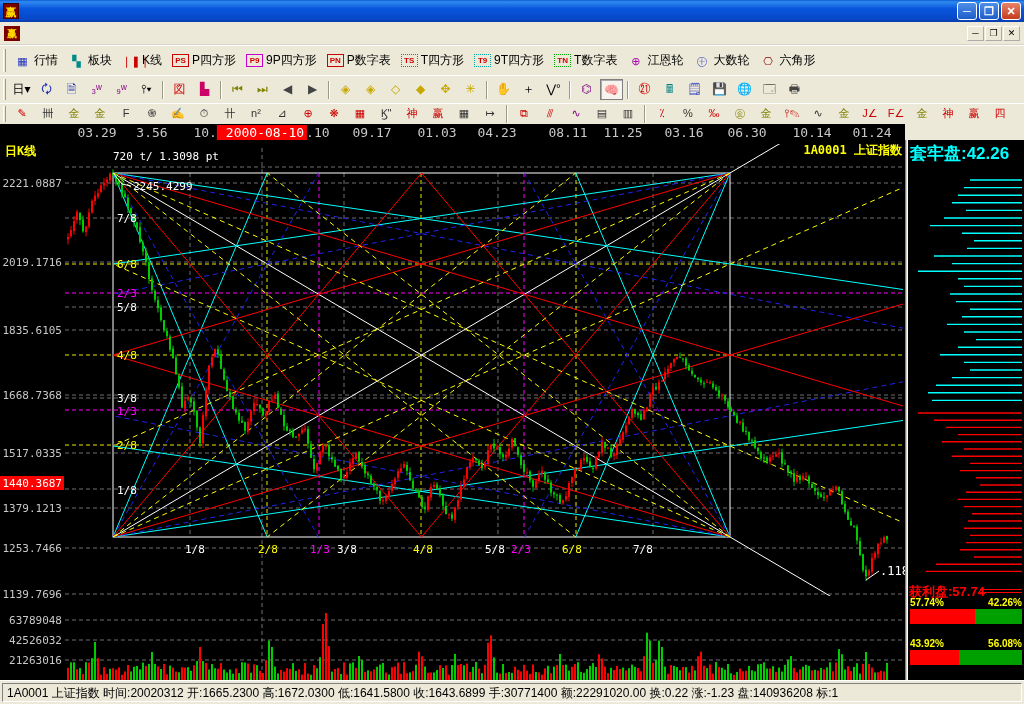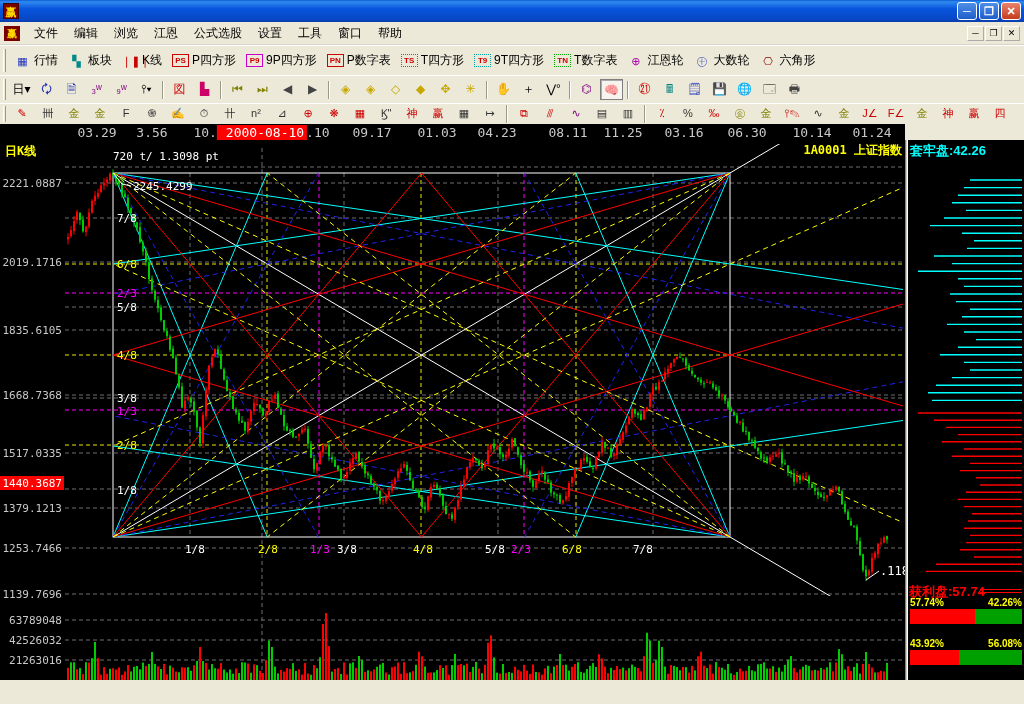--- a/index.html
+++ b/index.html
@@ -42,21 +42,21 @@
   #datestrip{position:absolute;left:0;top:124px;width:1024px;height:16px;background:#000;}
   #datestrip .d{position:absolute;top:1px;color:#C8C8C8;font-family:"DejaVu Sans Mono",monospace;
     font-size:13px;transform:translateX(-50%);}
   #datestrip .sel{background:#FF0000;color:#fff;padding:0 3px;}
   #datestrip .filler{position:absolute;left:905px;top:0;width:119px;height:16px;background:#ECE9D8;}
   
   #chartwrap{position:absolute;left:0;top:140px;width:905px;height:540px;background:#000;}
   #paneldiv{position:absolute;left:905px;top:140px;width:3px;height:540px;background:#D4D0C8;
     border-left:1px solid #808080;border-right:1px solid #fff;}
   #panel{position:absolute;left:908px;top:140px;width:116px;height:540px;background:#000;overflow:hidden;}
-  #panel .toplabel{position:absolute;left:2px;top:2px;color:#00FFFF;font-size:13px;font-weight:bold;}
+  #panel .toplabel{position:absolute;left:2px;top:2px;color:#00FFFF;font-size:17px;font-weight:bold;}
   #panel .profitlabel{position:absolute;left:1px;top:443px;color:#FF0000;font-size:13px;font-weight:bold;white-space:nowrap;}
   #panel .redline{position:absolute;left:72px;top:449px;width:42px;height:4px;
     border-top:1px solid #f00;border-bottom:1px solid #f00;}
   .glabels{position:absolute;left:2px;width:112px;display:flex;justify-content:space-between;
     color:#FFFF00;font-size:10px;font-weight:bold;}
   .gbar{position:absolute;left:2px;width:112px;height:15px;display:flex;}
   .gbar .r{background:#FF0000;height:100%;}
   .gbar .g{background:#00A000;height:100%;}
   
   #statusbar{position:absolute;left:0;top:680px;width:1024px;height:24px;background:#ECE9D8;
@@ -74,21 +74,20 @@
     <span class="logo">赢</span>
     <span class="tbtns">
       <span class="tbtn-win">─</span>
       <span class="tbtn-win">❐</span>
       <span class="tbtn-win close">✕</span>
     </span>
   </div>
 
   <div id="menubar">
     <span class="logo">赢</span>
-    <span id="menu-items"><span class="menu-item">文件</span><span class="menu-item">编辑</span><span class="menu-item">浏览</span><span class="menu-item">江恩</span><span class="menu-item">公式选股</span><span class="menu-item">设置</span><span class="menu-item">工具</span><span class="menu-item">窗口</span><span class="menu-item">帮助</span></span>
     <span class="mdi" id="mdi-controls">
         <span class="mdi-btn">─</span>
         <span class="mdi-btn">❐</span>
         <span class="mdi-btn">✕</span>
       </span>
   </div>
 
   <div id="tb1" class="toolbar">
       <span class="tb-grip"></span>
       <span class="lbtn">
@@ -1249,14 +1248,17 @@
     <div class="glabels" style="top:498px">
       <span>43.92%</span>
       <span>56.08%</span>
     </div>
     <div class="gbar" style="top:510px">
       <span class="r" id="g2r" style="width: 43.92%;"></span>
         <span class="g" id="g2g" style="width: 56.08%;"></span>
     </div>
   </div>
 
+  <div id="statusbar">
+    <div class="field">1A0001 上证指数 时间:20020312 开:1665.2300 高:1672.0300 低:1641.5800 收:1643.6899 手:30771400 额:22291020.00 换:0.22 涨:-1.23 盘:140936208 标:1</div>
+  </div>
 
 </div>
 
 </body></html>

